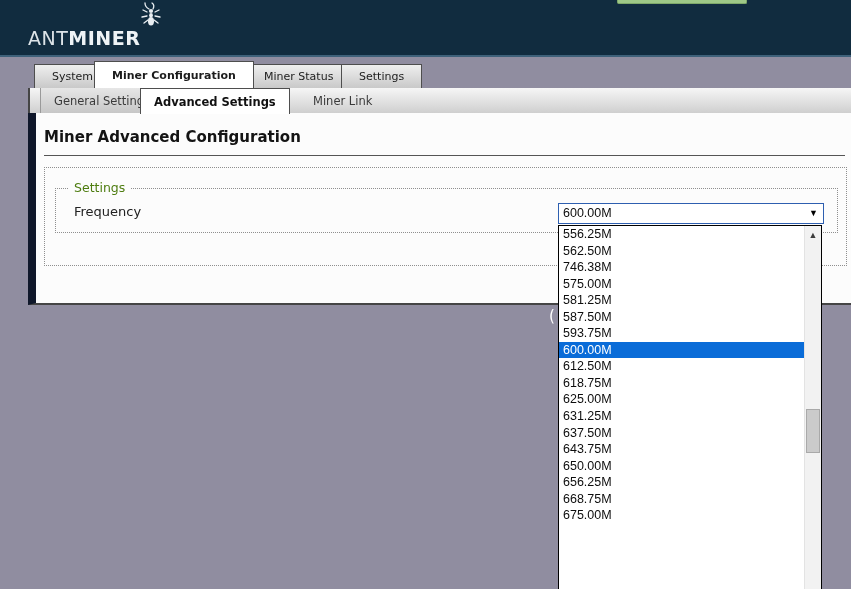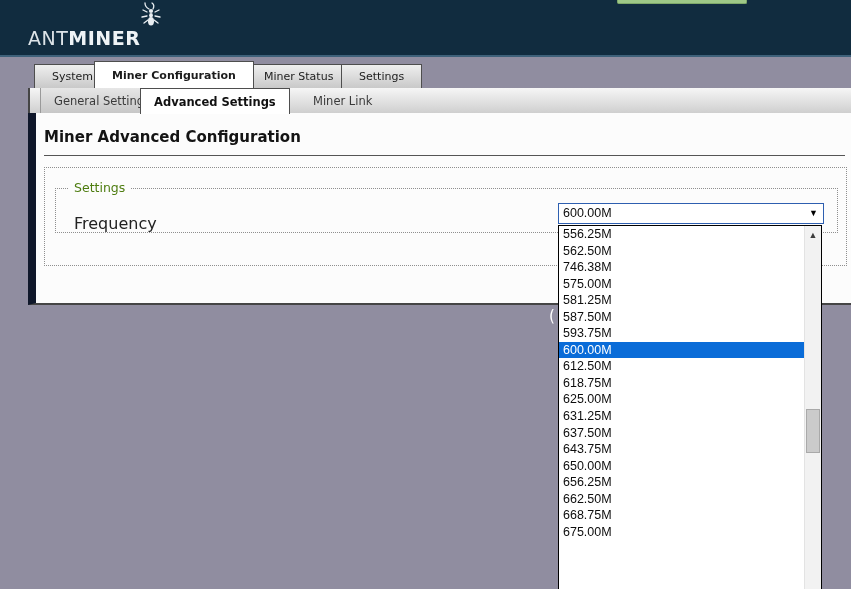--- a/index.html
+++ b/index.html
@@ -94,22 +94,22 @@
   .fieldset {
     position:absolute; left:10px; right:8px; top:20px; height:45px;
     border:1px dotted #8f8f8f;
   }
   .legend {
     position:absolute; left:12px; top:-9px;
     background:#fcfcfc; padding:0 6px;
     font-size:12.5px; font-weight:normal; color:#4d7c0f;
   }
   .freq-label {
-    position:absolute; left:18px; top:25px;
-    font-size:16px; color:#222;
+    position:absolute; left:18px; top:15px;
+    font-size:13px; color:#222;
   }
 
   
   .select-box {
     position:absolute; left:558px; top:203px; width:266px; height:21px;
     background:#fff; border:1px solid #2e5fb0;
     z-index:11; cursor:pointer;
     font-family:"Liberation Sans", sans-serif;
   }
   .select-value {
@@ -224,21 +224,20 @@
       <div class="option">593.75M</div>
       <div class="option selected">600.00M</div>
       <div class="option">612.50M</div>
       <div class="option">618.75M</div>
       <div class="option">625.00M</div>
       <div class="option">631.25M</div>
       <div class="option">637.50M</div>
       <div class="option">643.75M</div>
       <div class="option">650.00M</div>
       <div class="option">656.25M</div>
-      <div class="option">662.50M</div>
       <div class="option">668.75M</div>
       <div class="option">675.00M</div>
     </div>
   <div class="scrollbar">
     <div class="sb-btn sb-up">▲</div>
     <div class="sb-thumb"></div>
     <div class="sb-btn sb-down">▼</div>
   </div>
 </div>
 

